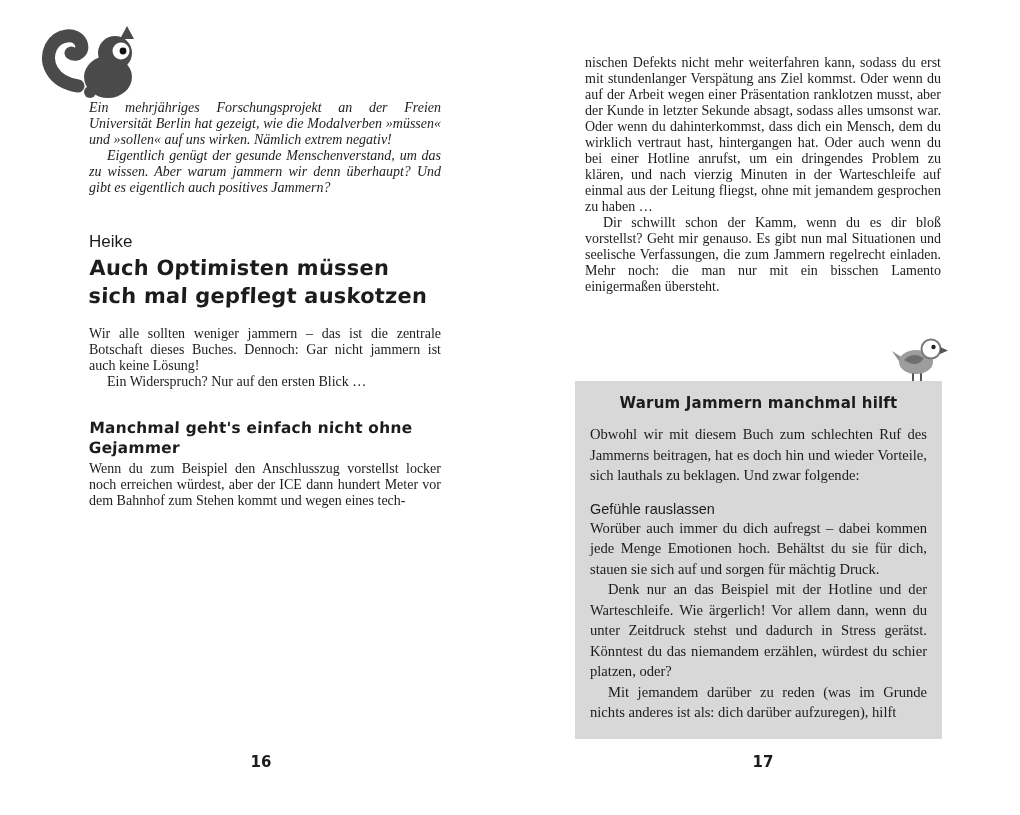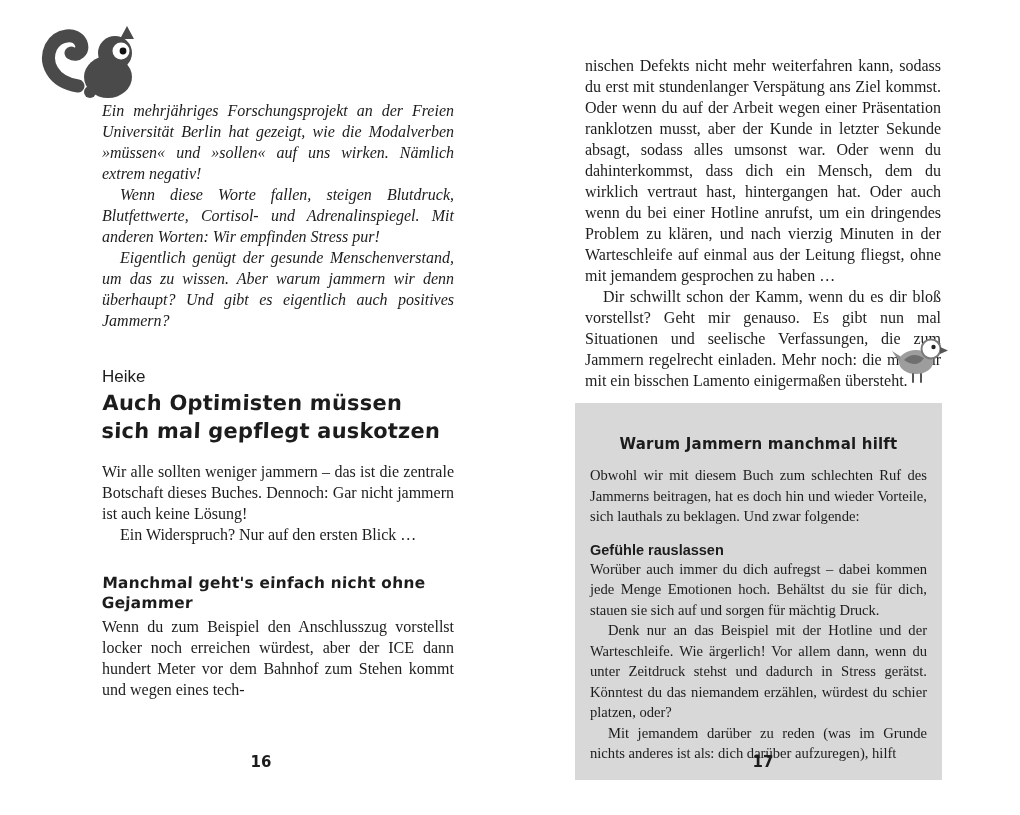--- a/index.html
+++ b/index.html
@@ -5,26 +5,26 @@
   html, body { margin:0; padding:0; }
   body {
     width:1020px; height:815px;
     background:#ffffff;
     position:relative;
     overflow:hidden;
     font-family:"Liberation Serif", serif;
     color:#1c1c1c;
   }
   .col { position:absolute; }
-  .left-col  { left:102px;  top:100px; width:352px; }
+  .left-col  { left:89px;  top:100px; width:352px; }
   .right-col { left:585px; top:55px;  width:356px; }
 
   p.body {
-    font-size:16px;
-    line-height:21px;
+    font-size:14px;
+    line-height:16px;
     text-align:justify;
     margin:0;
   }
   .italic { font-style:italic; }
   .indent { text-indent:18px; }
 
   .author {
     font-family:"Liberation Sans", sans-serif;
     font-size:17px; font-weight:normal;
     margin:36px 0 2px 0;
@@ -39,31 +39,30 @@
     font-size:15.5px; line-height:20px;
     margin:28px 0 3px 0;
     transform:skewX(-2deg); transform-origin:left;
   }
 
   .info-box {
     position:absolute;
     left:575px; top:381px; width:367px;
     box-sizing:border-box;
     background:#d8d8d8;
-    padding:28px 15px 16px 15px;
-    margin-top:22px;
+    padding:9px 15px 16px 15px;
   }
   .info-box p.body { font-size:14.6px; line-height:20.5px; }
   .box-heading {
     font-size:15px; text-align:center;
     margin:4px 0 12px 0;
   }
   .box-sub {
     font-family:"Liberation Sans", sans-serif;
-    font-size:14.5px; font-weight:bold;
+    font-size:14.5px; font-weight:normal;
     margin:15px 0 1px 0;
   }
 
   .pagenum {
     position:absolute; top:745px;
     font-family:"DejaVu Sans", sans-serif;
     font-weight:bold; font-size:15px;
     text-align:center;
     margin-top:8px;
   }
@@ -85,21 +84,20 @@
       <path d="M82,13 L89,0 L96,13 Z" fill="#4a4a4a"></path>
       <circle cx="77" cy="27" r="17" fill="#4a4a4a"></circle>
       <circle cx="83" cy="25" r="8.5" fill="#ffffff"></circle>
       <circle cx="85" cy="25" r="3.4" fill="#111111"></circle>
       <circle cx="52" cy="66" r="6" fill="#4a4a4a"></circle>
     </svg>
   </div>
 
   <div class="col left-col">
     <p class="body italic">Ein mehrjähriges Forschungsprojekt an der Freien Universität Berlin hat gezeigt, wie die Modalverben »müssen« und »sollen« auf uns wirken. Nämlich extrem negativ!</p>
-    <p class="body italic indent">Wenn diese Worte fallen, steigen Blutdruck, Blutfettwerte, Cortisol- und Adrenalinspiegel. Mit anderen Worten: Wir empfinden Stress pur!</p>
     <p class="body italic indent">Eigentlich genügt der gesunde Menschenverstand, um das zu wissen. Aber warum jammern wir denn überhaupt? Und gibt es eigentlich auch positives Jammern?</p>
 
     <h2 class="author">Heike</h2>
     <h1 class="hand title">Auch Optimisten müssen sich mal gepflegt auskotzen</h1>
 
     <p class="body">Wir alle sollten weniger jammern – das ist die zentrale Botschaft dieses Buches. Dennoch: Gar nicht jammern ist auch keine Lösung!</p>
     <p class="body indent">Ein Widerspruch? Nur auf den ersten Blick …</p>
 
     <h3 class="hand sub">Manchmal geht's einfach nicht ohne Gejammer</h3>
     <p class="body">Wenn du zum Beispiel den Anschlusszug vorstellst locker noch erreichen würdest, aber der ICE dann hundert Meter vor dem Bahnhof zum Stehen kommt und wegen eines tech-</p>

